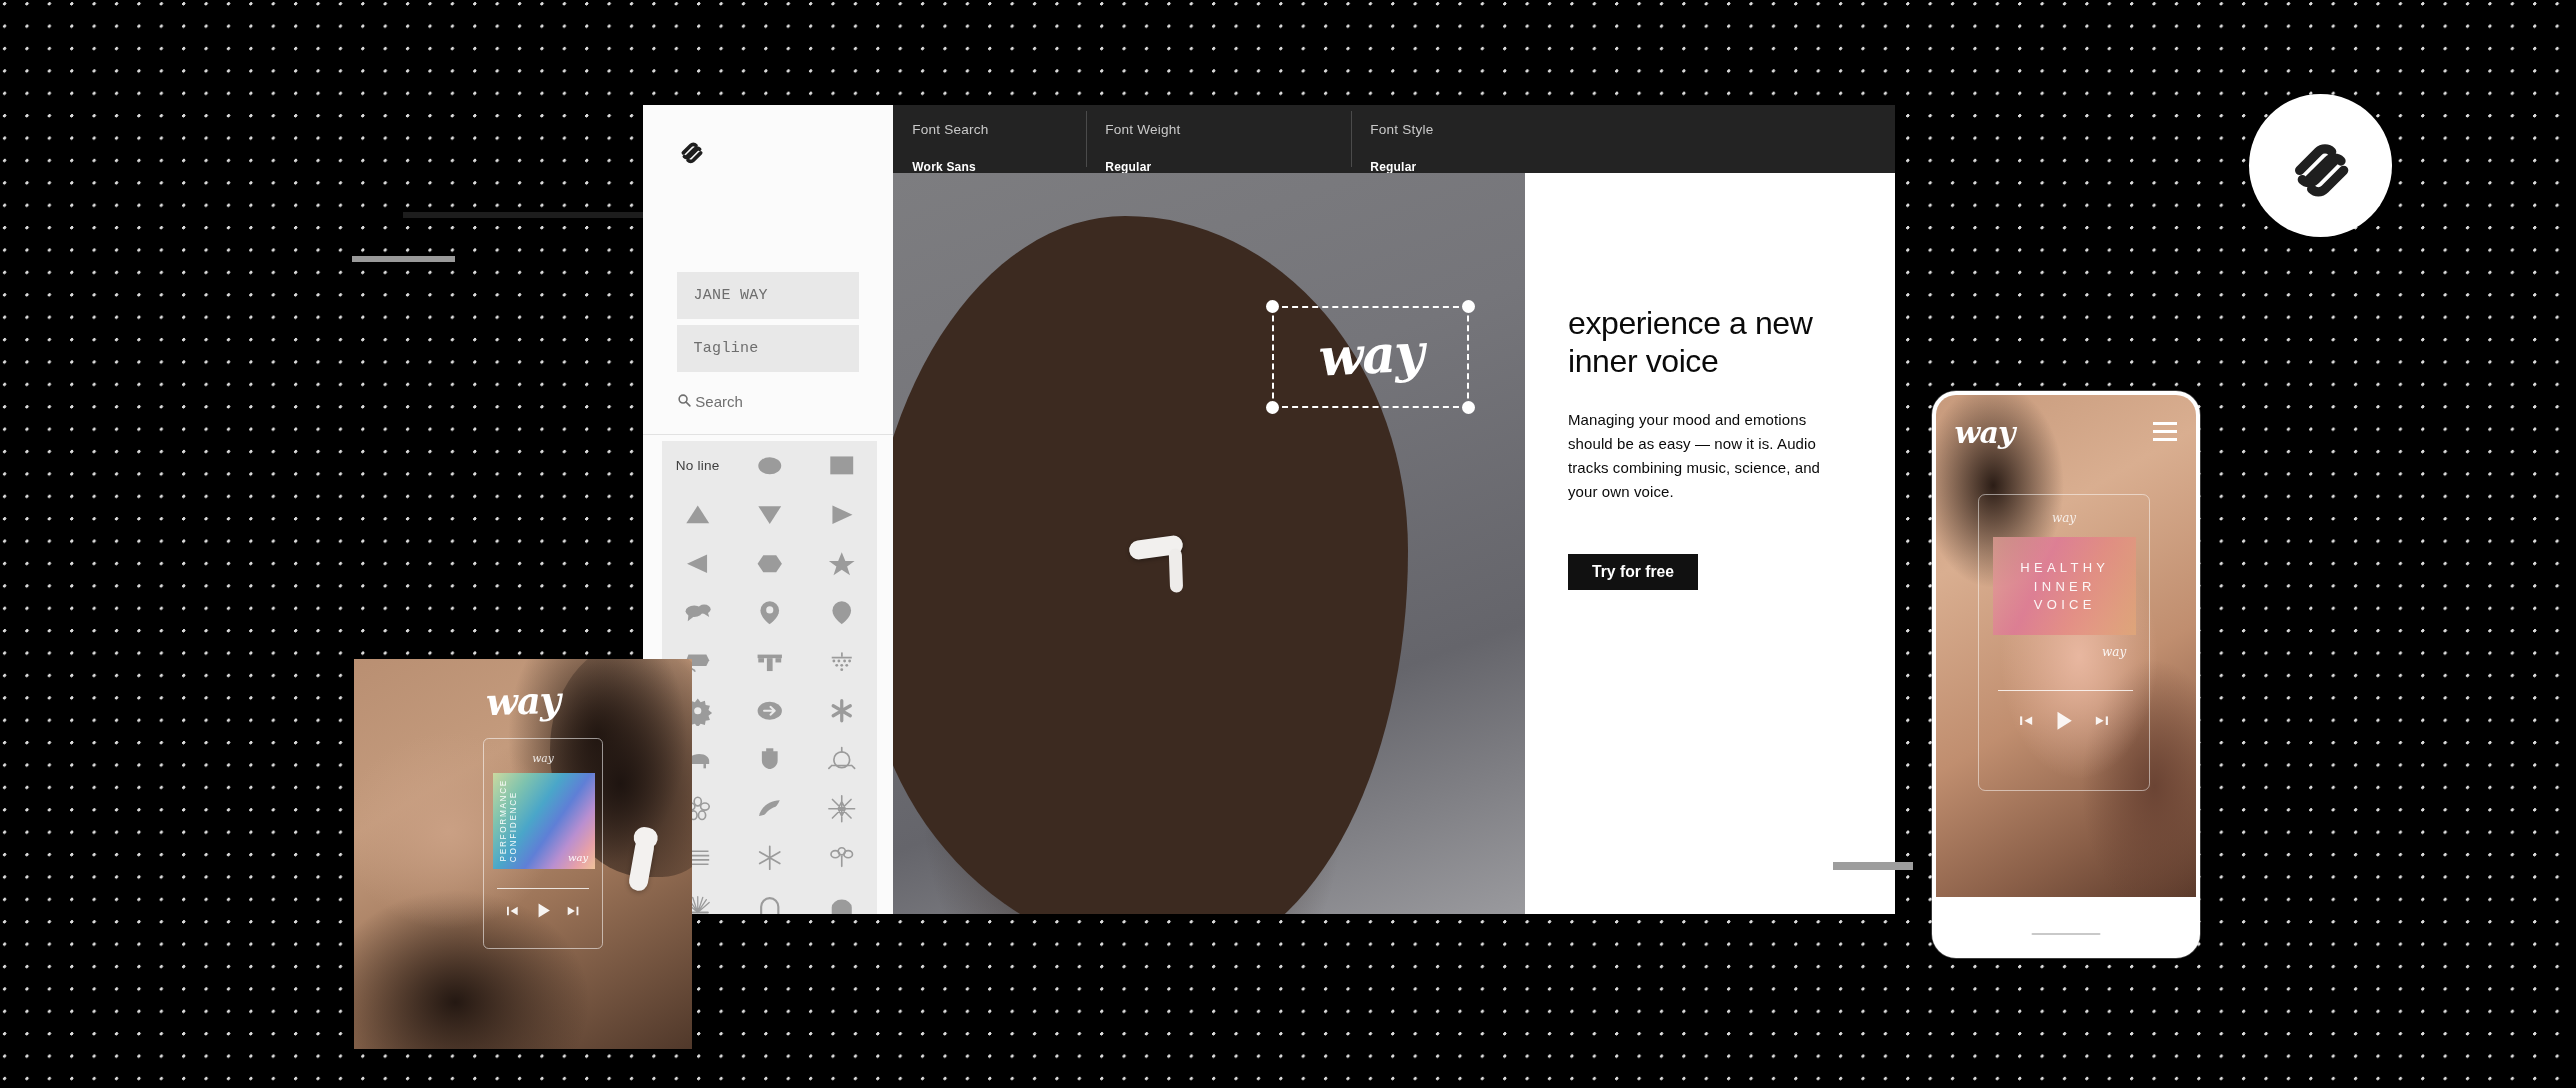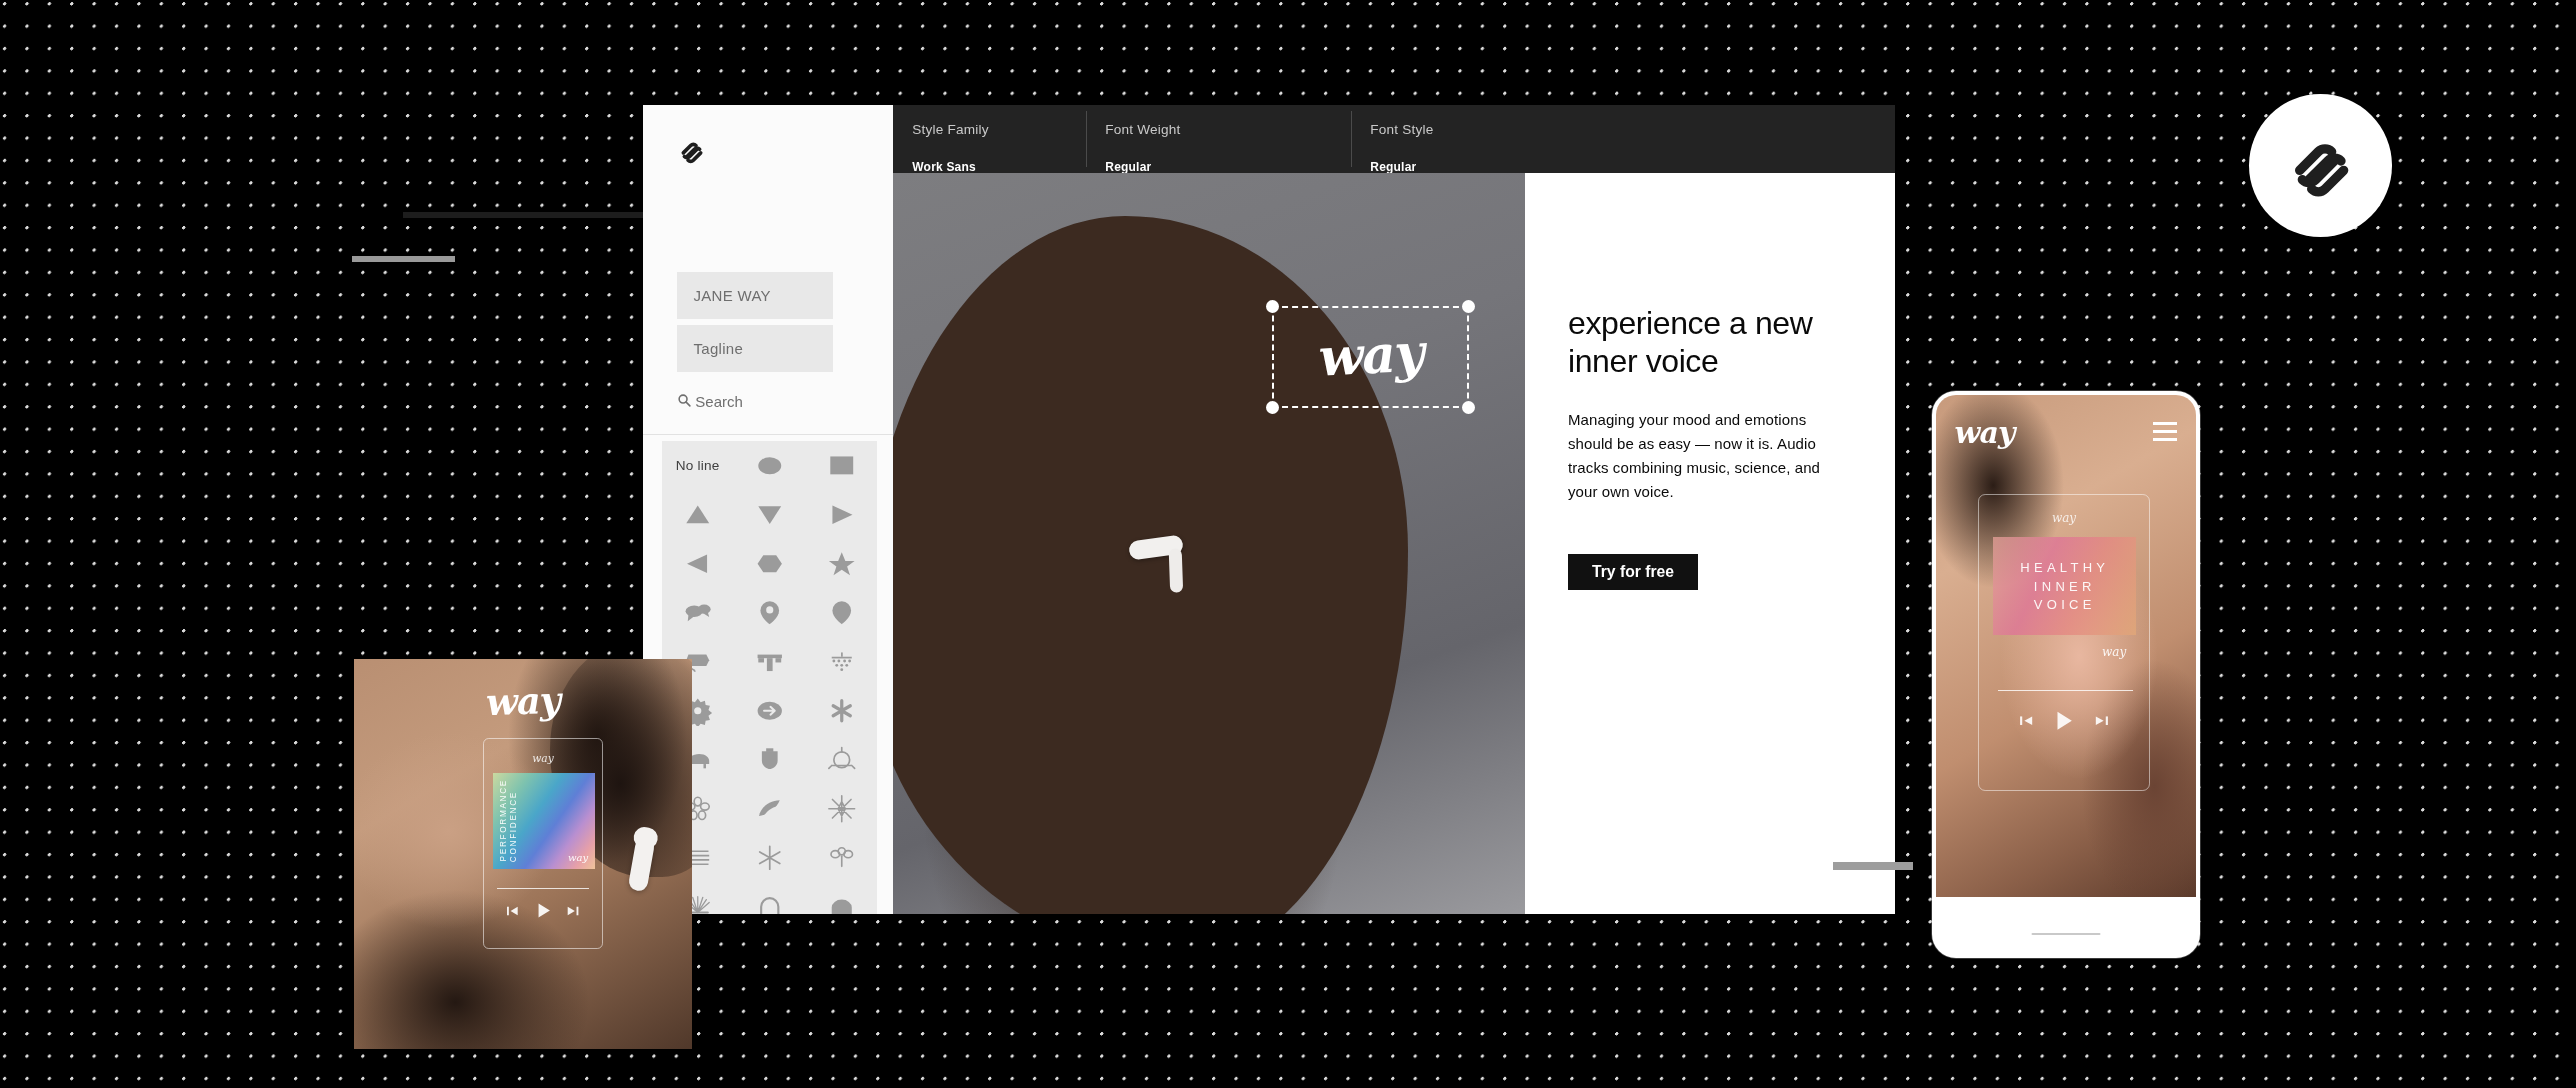--- a/index.html
+++ b/index.html
@@ -23,23 +23,23 @@
   .sqsp-badge svg{ width:80px; height:80px; }
 
   
   .app-window{ position:absolute; left:643px; top:105px; width:1252px; height:809px; }
 
   
   .sidebar{ position:absolute; left:0; top:0; width:250px; height:809px;
     background:#fbfbfb; overflow:hidden; }
   .sb-logo{ position:absolute; left:33px; top:30px; width:31.5px; height:31.5px; }
   .sb-logo svg{ width:31.5px; height:31.5px; }
-  .sb-field{ position:absolute; left:34px; width:156px; height:47px; background:#e8e8e8;
+  .sb-field{ position:absolute; left:34px; width:182px; height:47px; background:#e8e8e8;
     display:flex; align-items:center; padding-left:16.5px; color:#6e6e6e; font-size:15px;
-    letter-spacing:0.3px; }
+    letter-spacing:0.3px;font-family:Liberation Mono, monospace; }
   .sb-field.brand{ top:167px; }
   .sb-field.tagline{ top:220px; }
   .sb-search{ position:absolute; left:34px; top:288px; display:flex; align-items:center; gap:4px;
     color:#6f6f6f; font-size:15px; }
   .sb-search svg{ width:14.3px; height:14.3px; }
 
   .sb-divider{ position:absolute; left:0; top:329px; width:250px; height:0.7px; background:#e2e2e2; }
 
   .icon-panel{ position:absolute; left:18.6px; top:336px; width:215px; height:476px;
     background:#eaeaea; overflow:hidden; }
@@ -421,21 +421,21 @@
             <path d="M8 34 V23 a14 11 0 0 1 28 0 V34 z"></path>
             </svg>
           </div>
       </div>
     </div>
 
   </div>
 
   <div class="toolbar">
     <div class="tb-cell c1">
-      <div class="tb-label">Style Family</div>
+      <div class="tb-label">Font Search</div>
       <div class="tb-value">Work Sans</div>
     </div>
     <div class="tb-cell c3">
       <div class="tb-label">Font Weight</div>
       <div class="tb-value">Regular</div>
     </div>
     <div class="tb-cell c4">
       <div class="tb-label">Font Style</div>
       <div class="tb-value">Regular</div>
     </div>

